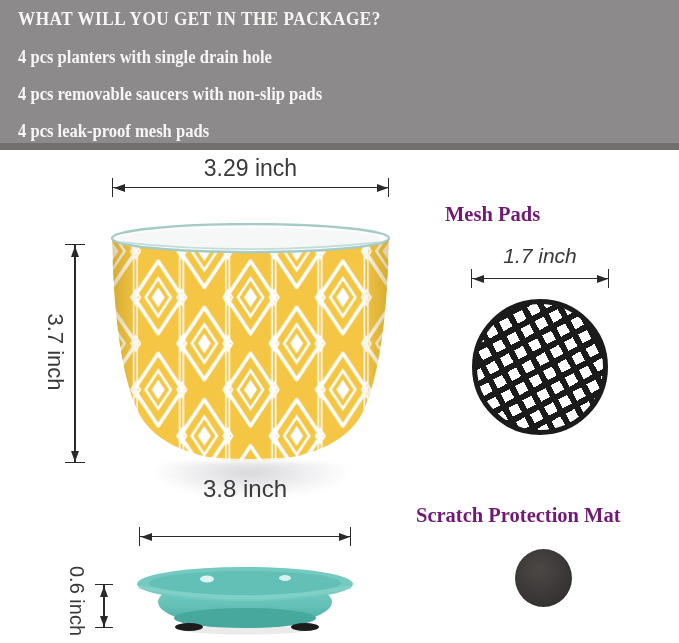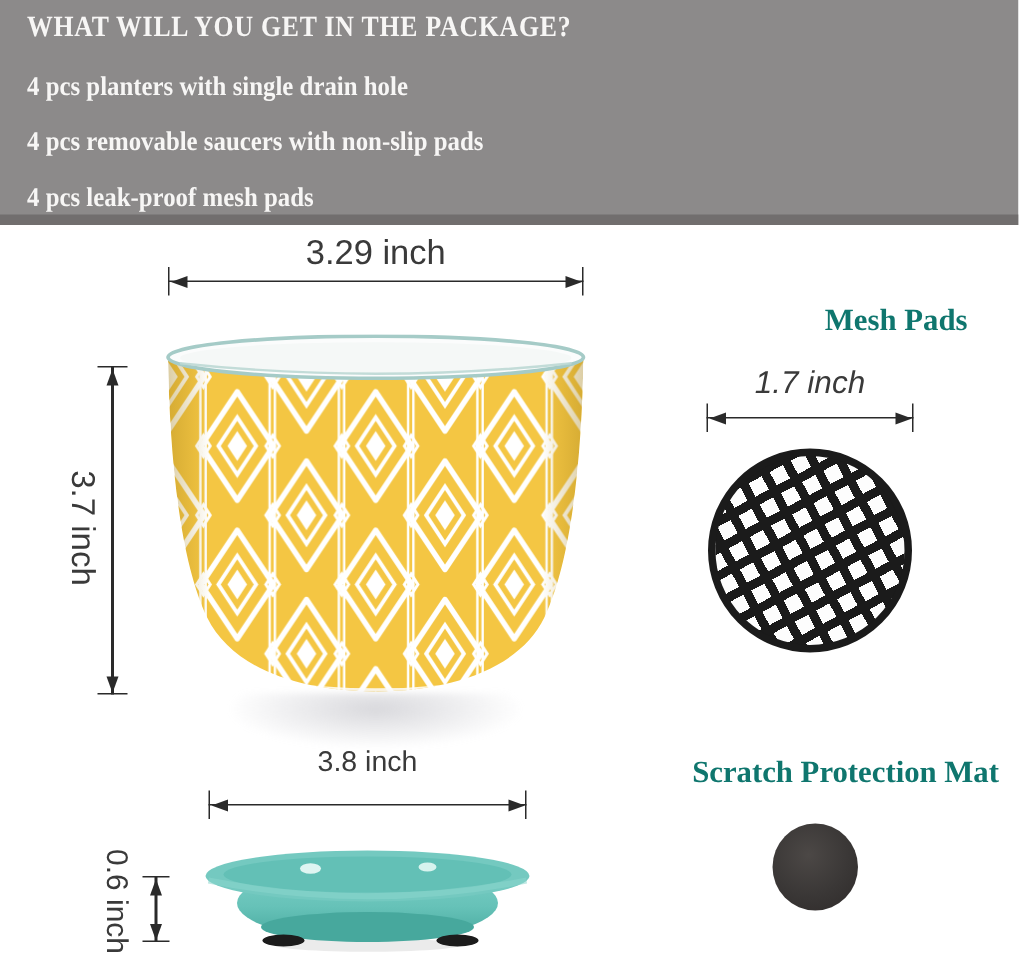--- a/index.html
+++ b/index.html
@@ -25,36 +25,36 @@
     position:absolute; left:18px;
     font-family:"Liberation Serif","DejaVu Serif",serif;
     font-weight:bold; font-size:18px;
     color:var(--header-text,#f7f6f5); white-space:nowrap;
     transform:scaleX(.92); transform-origin:left center;
   }
   .i1{top:47px} .i2{top:84px} .i3{top:121px}
 
   
   .section-title {
-    position:absolute; text-align:right;
+    position:absolute; text-align:left;
     font-family:"Liberation Serif","DejaVu Serif",serif;
-    font-weight:bold; font-size:20.5px; color:#0f766e; white-space:nowrap;
+    font-weight:bold; font-size:20.5px; color:#701a75; white-space:nowrap;
   }
   .mesh-title { left:445px; top:203px; width:200px; }
   .mat-title  { left:416px; top:504px; width:250px; }
 
   
   .dim-label {
     position:absolute; text-align:center; color:#3a3a3a;
     font-family:"Liberation Sans","DejaVu Sans",sans-serif;
     white-space:nowrap; letter-spacing:0;
   }
   .planter-w-label { left:112px; top:155px; width:277px; font-size:23px; }
   .mesh-label      { left:471px; top:244px; width:138px; font-size:21px;font-style:italic; }
-  .saucer-w-label  { left:139px; top:498px; width:212px; font-size:19px; }
+  .saucer-w-label  { left:139px; top:475px; width:212px; font-size:24px; }
   .rot { transform:rotate(90deg); transform-origin:center center; }
   .planter-h-label { left:10px;  top:339px; width:90px; height:26px; font-size:22px; line-height:26px; }
   .saucer-h-label  { left:35px;  top:589px; width:84px; height:24px; font-size:20px; line-height:24px; }
 
   
   .dim { position:absolute; }
   .dim .line, .dim .tick, .dim .arrow { position:absolute; }
   
   .dim-h .line { left:0; right:0; top:50%; height:1.3px; margin-top:-0.65px; background:var(--dim-line,#2a2a2a); }
   .dim-h .tick { top:0; bottom:0; width:1.3px; background:var(--dim-line,#2a2a2a); }

